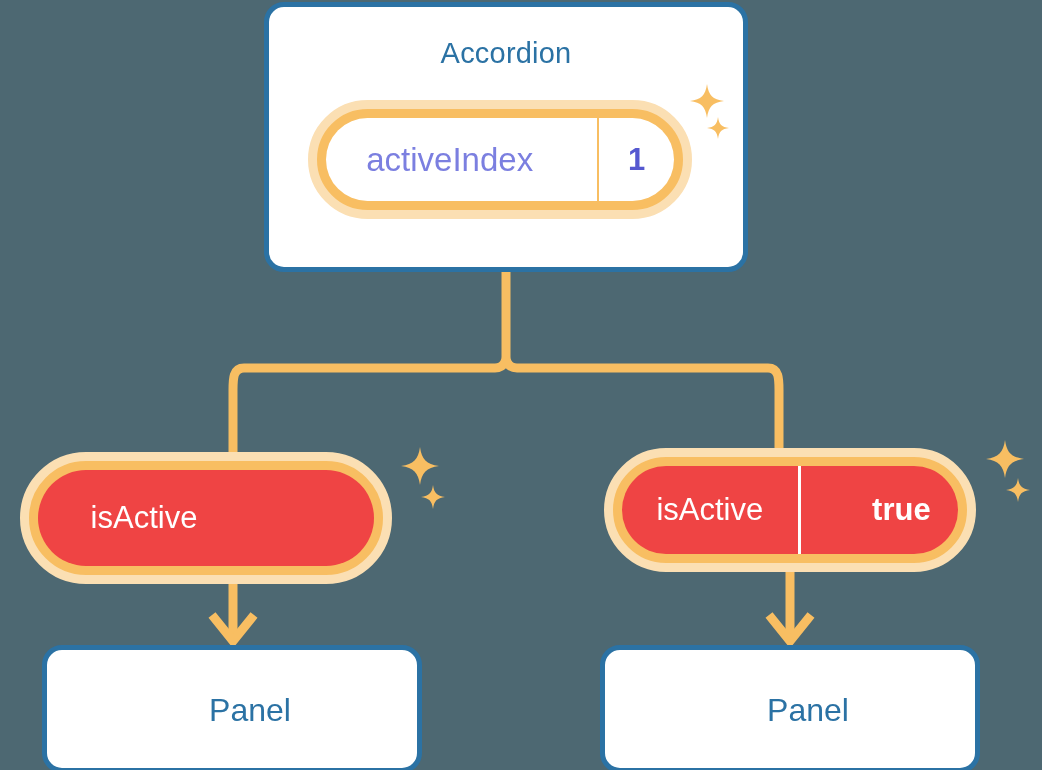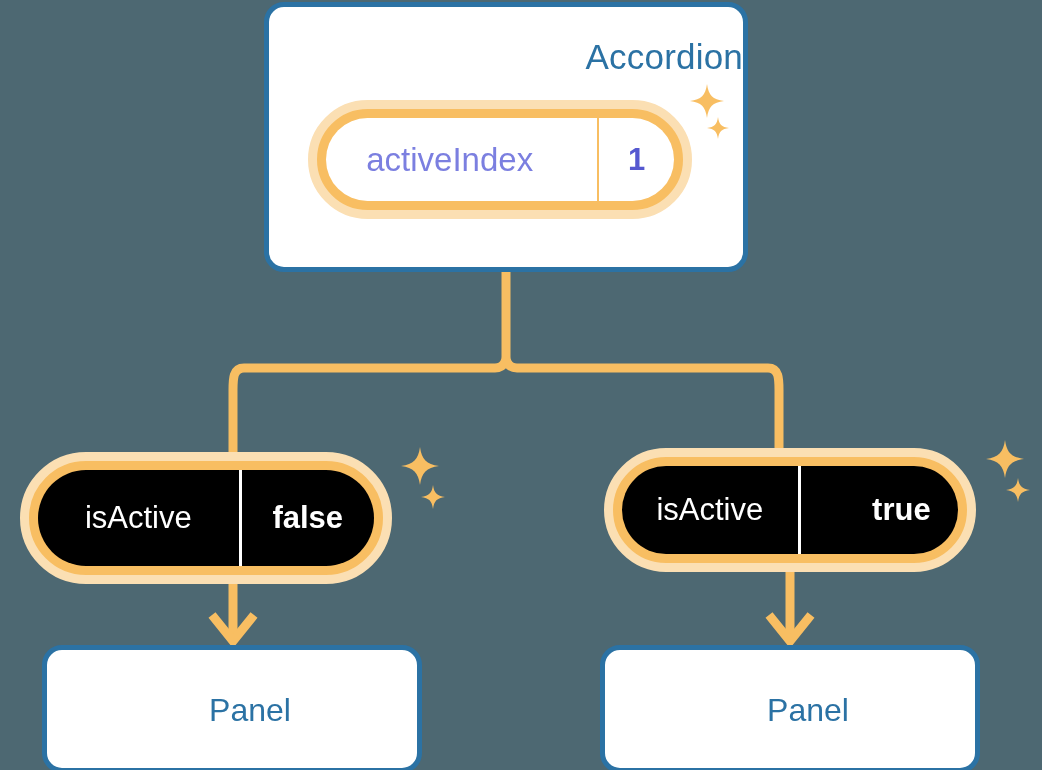--- a/index.html
+++ b/index.html
@@ -41,23 +41,23 @@
     left: 264px;
     top: 2px;
     width: 484px;
     height: 270px;
   }
   .card-title {
     position: absolute;
     left: 0;
     right: 0;
     top: 30px;
-    text-align: right;
+    text-align: center;
     color: #2b72a4;
-    font-size: 35px;
+    font-size: 29px;
     letter-spacing: .2px;
   }
 
   
   #panel-left {
     left: 42px;
     top: 645px;
     width: 380px;
     height: 128px;
   }
@@ -111,21 +111,21 @@
     font-size: 33px;
   }
   .pill--light .pill-val {
     color: #5558d0;
     font-size: 31px;
     font-weight: bold;
     border-left: 2px solid #f8be62;
   }
 
   
-  .pill--solid .pill-inner { background: #000000; }
+  .pill--solid .pill-inner { background: #ef4444; }
   .pill--solid .pill-key {
     color: #ffffff;
     font-size: 31px;
   }
   .pill--solid .pill-val {
     color: #ffffff;
     font-size: 31px;
     font-weight: bold;
     border-left: 3px solid #ffffff;
   }
@@ -214,21 +214,20 @@
   </div>
   <div class="sparkle" style="left:707px; top:117px;">
     <svg width="22" height="22" viewBox="0 0 22 22">
       <path d="M11 0 C12 7.4 14.6 10 22 11 C14.6 12 12 14.6 11 22 C10 14.6 7.4 12 0 11 C7.4 10 10 7.4 11 0 Z" fill="#f8be62"></path>
     </svg>
   </div>
 
   <div class="pill pill--solid" id="pill-isactive-left">
     <div class="pill-inner">
       <div class="pill-key">isActive</div>
-      <div class="pill-val">false</div>
     </div>
   </div>
   <div class="sparkle" style="left:401px; top:447px;">
     <svg width="38" height="38" viewBox="0 0 38 38">
       <path d="M19 0 C20.8 12.7 25.3 17.2 38 19 C25.3 20.8 20.8 25.3 19 38 C17.2 25.3 12.7 20.8 0 19 C12.7 17.2 17.2 12.7 19 0 Z" fill="#f8be62"></path>
     </svg>
   </div>
   <div class="sparkle" style="left:421px; top:485px;">
     <svg width="24" height="24" viewBox="0 0 24 24">
       <path d="M12 0 C13.1 8.1 15.9 10.9 24 12 C15.9 13.1 13.1 15.9 12 24 C10.9 15.9 8.1 13.1 0 12 C8.1 10.9 10.9 8.1 12 0 Z" fill="#f8be62"></path>

